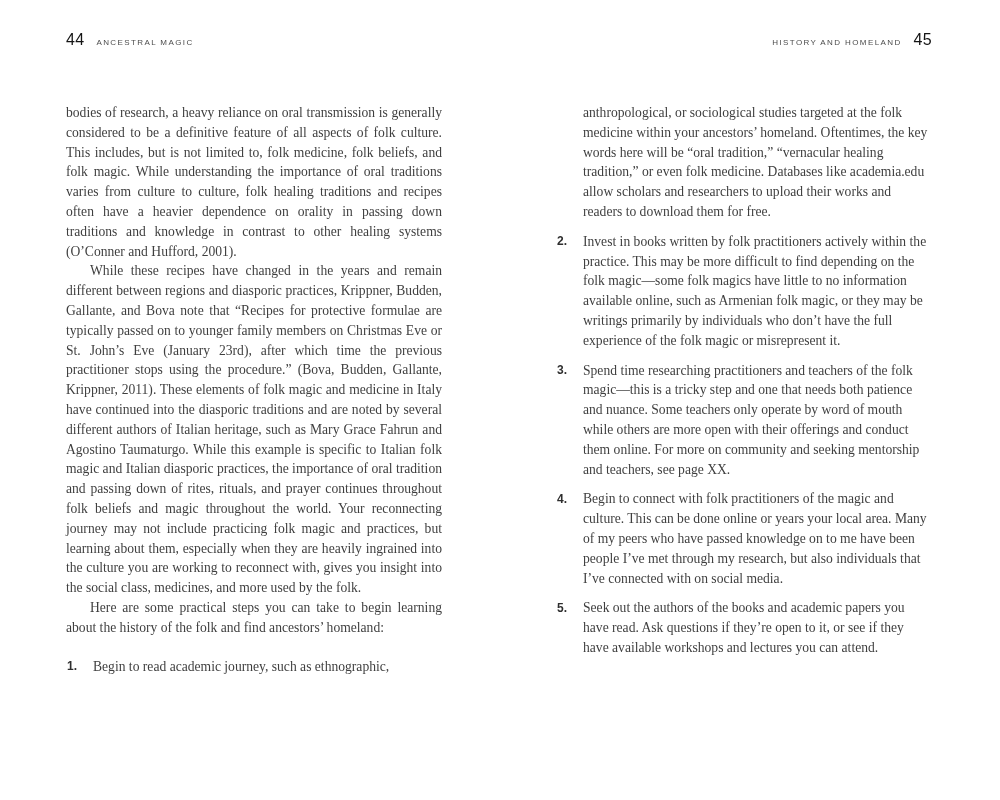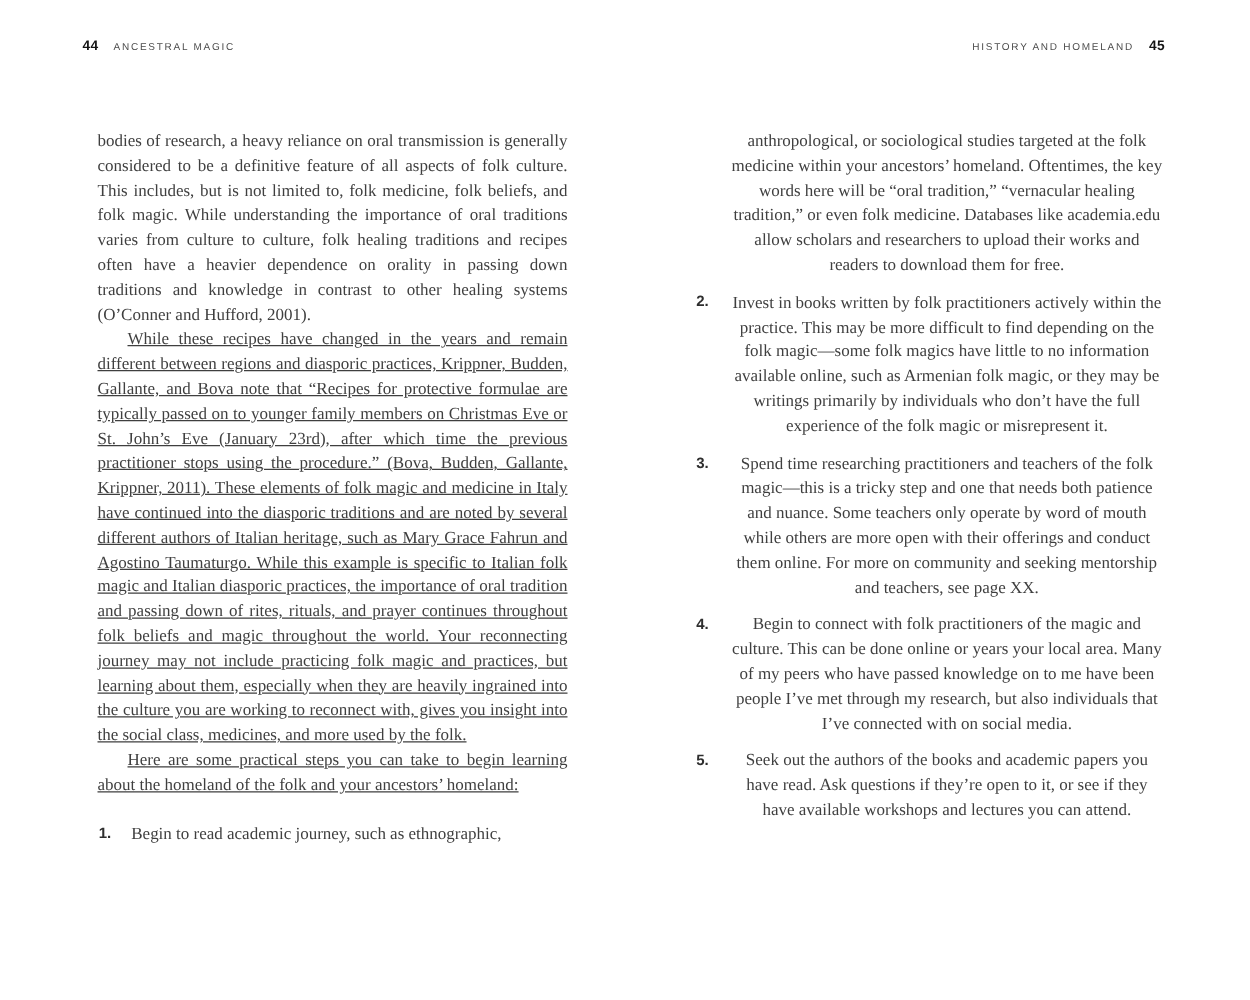--- a/index.html
+++ b/index.html
@@ -14,38 +14,38 @@
   
   .running-head{
     position:absolute;top:31px;
     font-family:"Liberation Sans",sans-serif;
     font-size:8px;letter-spacing:1.4px;
     color:#4c4c4c;
     text-transform:uppercase;
     white-space:nowrap;
   }
   .running-head .folio{
-    font-size:11px;font-weight:bold;letter-spacing:0.3px;color:#141414;
+    font-size:16px;font-weight:normal;letter-spacing:0.3px;color:#141414;
   }
   .head-left{left:66px;}
   .head-left .folio{margin-right:12px;}
   .head-right{right:68px;text-align:right;margin-left:12px;}
   .head-right .folio{margin-left:12px;}
 
   
   .col{
     position:absolute;top:103px;
     font-family:"Liberation Serif",serif;
     font-size:13.6px;line-height:19.8px;
     color:#3f3f3f;
   }
-  .col-left{left:78px;width:376px;text-align:justify;}
-  .col-right{left:556px;width:376px;text-align:center;}
+  .col-left{left:66px;width:376px;text-align:justify;}
+  .col-right{left:556px;width:376px;text-align:left;}
   .col p{margin:0;}
-  .col p.indent{text-indent:24px;text-decoration:underline;}
+  .col p.indent{text-indent:24px;}
 
   
   .list{margin-top:19px;}
   .li{
     position:relative;
     padding-left:27px;
     margin-bottom:10px;
   }
   .li .num{
     position:absolute;left:1px;top:0.5px;
@@ -63,21 +63,21 @@
     <span class="folio">44</span><span>Ancestral Magic</span>
   </div>
 
   <div class="running-head head-right">
     <span>History and Homeland</span><span class="folio">45</span>
   </div>
 
   <div class="col col-left">
     <p>bodies of research, a heavy reliance on oral transmission is generally considered to be a definitive feature of all aspects of folk culture. This includes, but is not limited to, folk medicine, folk beliefs, and folk magic. While understanding the importance of oral traditions varies from culture to culture, folk healing traditions and recipes often have a heavier dependence on orality in passing down traditions and knowledge in contrast to other healing systems (O’Conner and Hufford, 2001).</p>
     <p class="indent">While these recipes have changed in the years and remain different between regions and diasporic practices, Krippner, Budden, Gallante, and Bova note that “Recipes for protective formulae are typically passed on to younger family members on Christmas Eve or St. John’s Eve (January 23rd), after which time the previous practitioner stops using the procedure.” (Bova, Budden, Gallante, Krippner, 2011). These elements of folk magic and medicine in Italy have continued into the diasporic traditions and are noted by several different authors of Italian heritage, such as Mary Grace Fahrun and Agostino Taumaturgo. While this example is specific to Italian folk magic and Italian diasporic practices, the importance of oral tradition and passing down of rites, rituals, and prayer continues throughout folk beliefs and magic throughout the world. Your reconnecting journey may not include practicing folk magic and practices, but learning about them, especially when they are heavily ingrained into the culture you are working to reconnect with, gives you insight into the social class, medicines, and more used by the folk.</p>
-    <p class="indent">Here are some practical steps you can take to begin learning about the homeland of the folk and your ancestors’ homeland:</p>
+    <p class="indent">Here are some practical steps you can take to begin learning about the history of the folk and find ancestors’ homeland:</p>
     <div class="list">
       <div class="li">
         <span class="num">1.</span>
         <span>Begin to read academic journey, such as ethnographic,</span>
       </div>
     </div>
   </div>
 
   <div class="col col-right">
     <div class="list" style="margin-top:0;">

